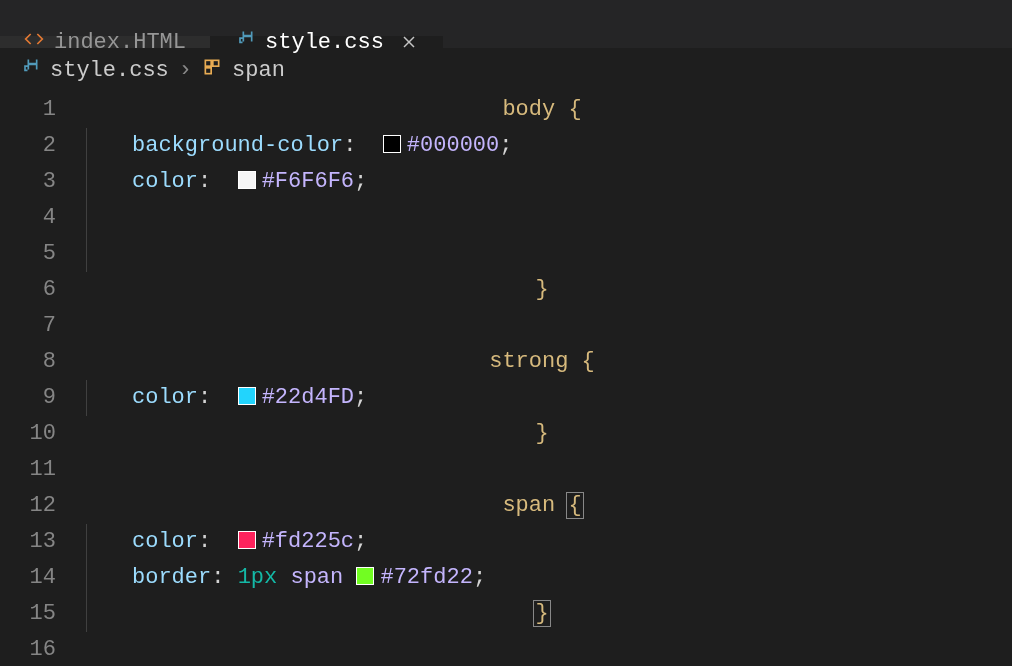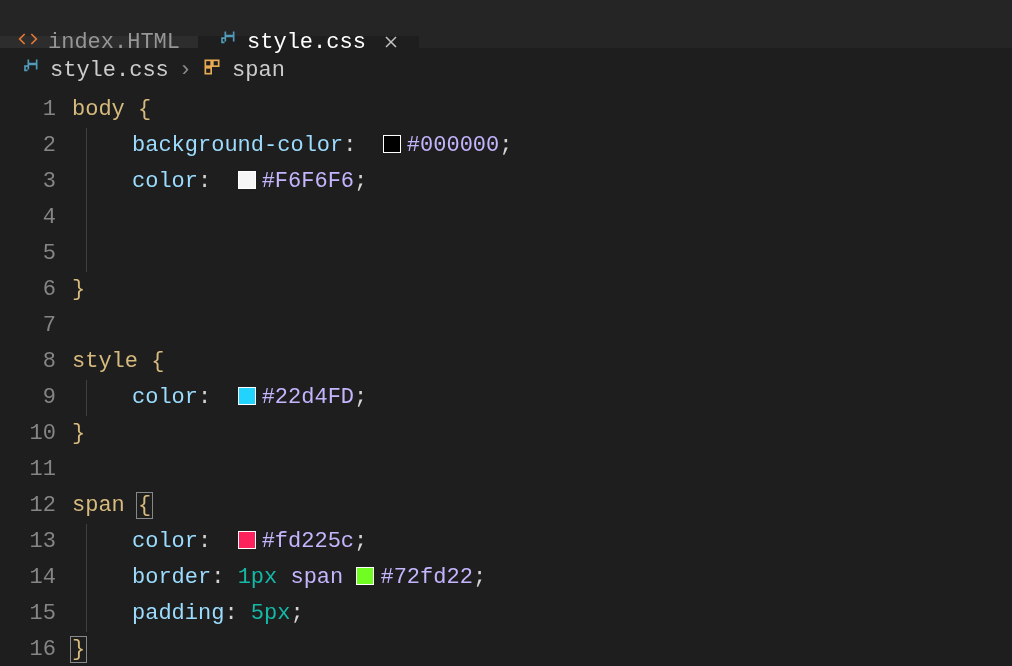--- a/index.html
+++ b/index.html
@@ -15,21 +15,21 @@
     .tabs {
       display: flex;
       background: #252526;
       height: 48px;
       align-items: stretch;
     }
     .tab {
       display: flex;
       align-items: center;
       gap: 10px;
-      padding: 0 18px;
+      padding: 0 24px;
       color: #969696;
       background: #2d2d2d;
       border-right: 1px solid #1e1e1e;
       cursor: pointer;
       position: relative;
       margin-top: 36px;
     }
     .tab.active {
       background: #1e1e1e;
       color: #ffffff;
@@ -102,21 +102,21 @@
     .tok-value { color: #c4b5fd; }
     .tok-number { color: #14b8a6; }
     .swatch {
       display: inline-block;
       width: 18px;
       height: 18px;
       border: 1px solid #ffffff;
       vertical-align: -2px;
       margin-right: 6px;
     }
-    .pad1 { padding-left: 0; }
+    .pad1 { padding-left: 0; text-align: center; }
     .pad2 { padding-left: 60px; }
   </style>
 </head>
 <body>
 
 <div class="tabs">
   <div class="tab">
     <span class="icon-html">
       <svg width="20" height="20" viewBox="0 0 24 24" fill="none" stroke="currentColor" stroke-width="2">
           <polyline points="16 18 22 12 16 6"></polyline>
@@ -183,23 +183,22 @@
     <div class="indent-guide" style="top:288px;height:36px"></div>
     <div class="indent-guide" style="top:432px;height:108px"></div>
 
     <div class="line pad1"><span class="tok-selector">body</span> <span class="tok-brace">{</span></div>
     <div class="line pad2"><span class="tok-prop">background-color</span><span class="tok-punct">:</span>  <span class="swatch" style="background:#000000"></span><span class="tok-value">#000000</span><span class="tok-punct">;</span></div>
     <div class="line pad2"><span class="tok-prop">color</span><span class="tok-punct">:</span>  <span class="swatch" style="background:#F6F6F6"></span><span class="tok-value">#F6F6F6</span><span class="tok-punct">;</span></div>
     <div class="line"></div>
     <div class="line"></div>
     <div class="line pad1"><span class="tok-brace">}</span></div>
     <div class="line"></div>
-    <div class="line pad1"><span class="tok-selector">style</span> <span class="tok-brace">{</span></div>
+    <div class="line pad1"><span class="tok-selector">strong</span> <span class="tok-brace">{</span></div>
     <div class="line pad2"><span class="tok-prop">color</span><span class="tok-punct">:</span>  <span class="swatch" style="background:#22d4FD"></span><span class="tok-value">#22d4FD</span><span class="tok-punct">;</span></div>
     <div class="line pad1"><span class="tok-brace">}</span></div>
     <div class="line"></div>
     <div class="line pad1"><span class="tok-selector">span</span> <span class="tok-brace-match">{</span></div>
     <div class="line pad2"><span class="tok-prop">color</span><span class="tok-punct">:</span>  <span class="swatch" style="background:#fd225c"></span><span class="tok-value">#fd225c</span><span class="tok-punct">;</span></div>
     <div class="line pad2"><span class="tok-prop">border</span><span class="tok-punct">:</span> <span class="tok-number">1px</span> <span class="tok-value">span</span> <span class="swatch" style="background:#72fd22"></span><span class="tok-value">#72fd22</span><span class="tok-punct">;</span></div>
-    <div class="line pad2"><span class="tok-prop">padding</span><span class="tok-punct">:</span> <span class="tok-number">5px</span><span class="tok-punct">;</span></div>
     <div class="line pad1"><span class="tok-brace-match">}</span></div>
   </div>
 </div>
 
 </body></html>

